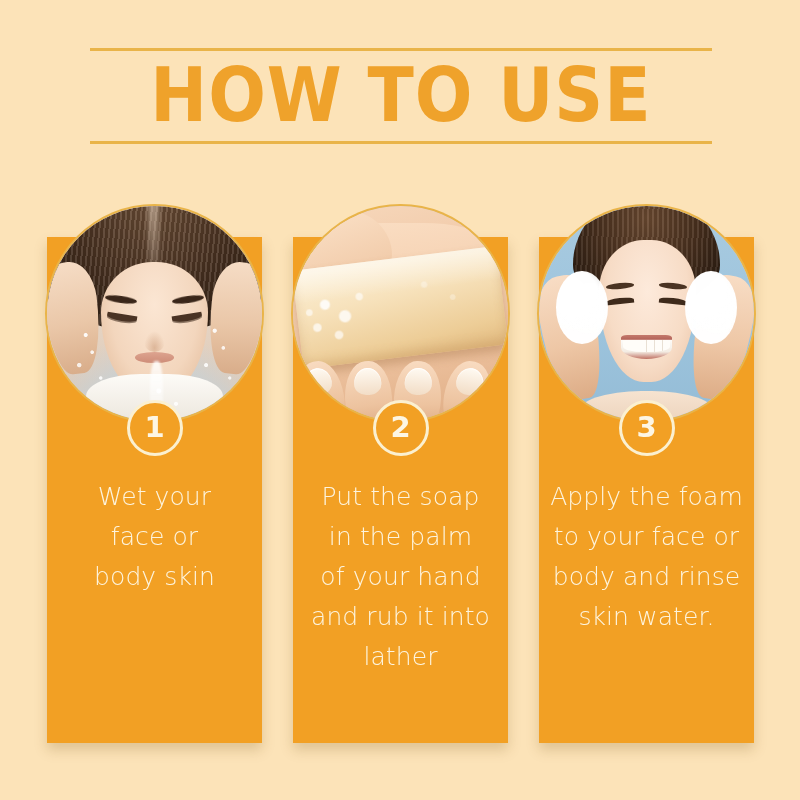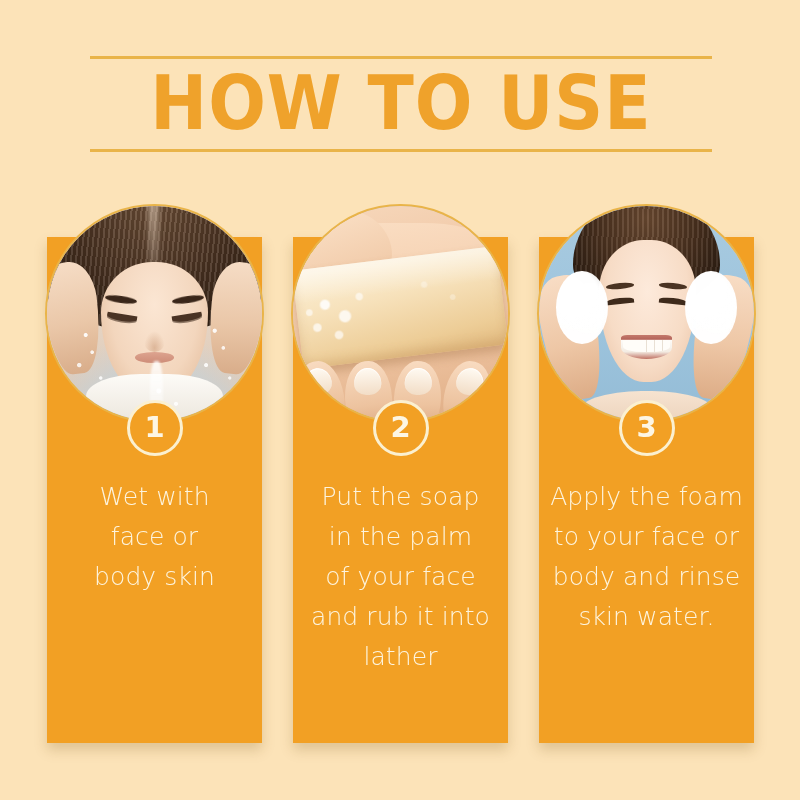--- a/index.html
+++ b/index.html
@@ -19,21 +19,21 @@
     width: 800px;
     height: 800px;
     background: #fce3b8;
     overflow: hidden;
   }
 
   
   .title-block {
     position: absolute;
     left: 90px;
-    top: 56px;
+    top: 48px;
     width: 622px;
     height: 113px;
   }
   .rule {
     position: absolute;
     left: 0;
     width: 622px;
     height: 3px;
     background: #e9b449;
   }
@@ -444,21 +444,21 @@
           <div class="p1-shirt"></div>
           <div class="p1-stream"></div>
           <div class="p1-drops"></div>
         </div>
       </div>
 
       <div class="badge">
         <span class="badge-num">1</span>
       </div>
 
-      <div class="caption">Wet with
+      <div class="caption">Wet your
 face or
 body skin</div>
     </div>
 
     <div class="step step-2">
       <div class="card"></div>
 
       <div class="photo">
         <div class="photo-inner">
           <div class="p2-bg"></div>
@@ -484,21 +484,21 @@
           </div>
         </div>
       </div>
 
       <div class="badge">
         <span class="badge-num">2</span>
       </div>
 
       <div class="caption">Put the soap
 in the palm
-of your face
+of your hand
 and rub it into
 lather</div>
     </div>
 
     <div class="step step-3">
       <div class="card"></div>
 
       <div class="photo">
         <div class="photo-inner">
           <div class="p3-bg"></div>

